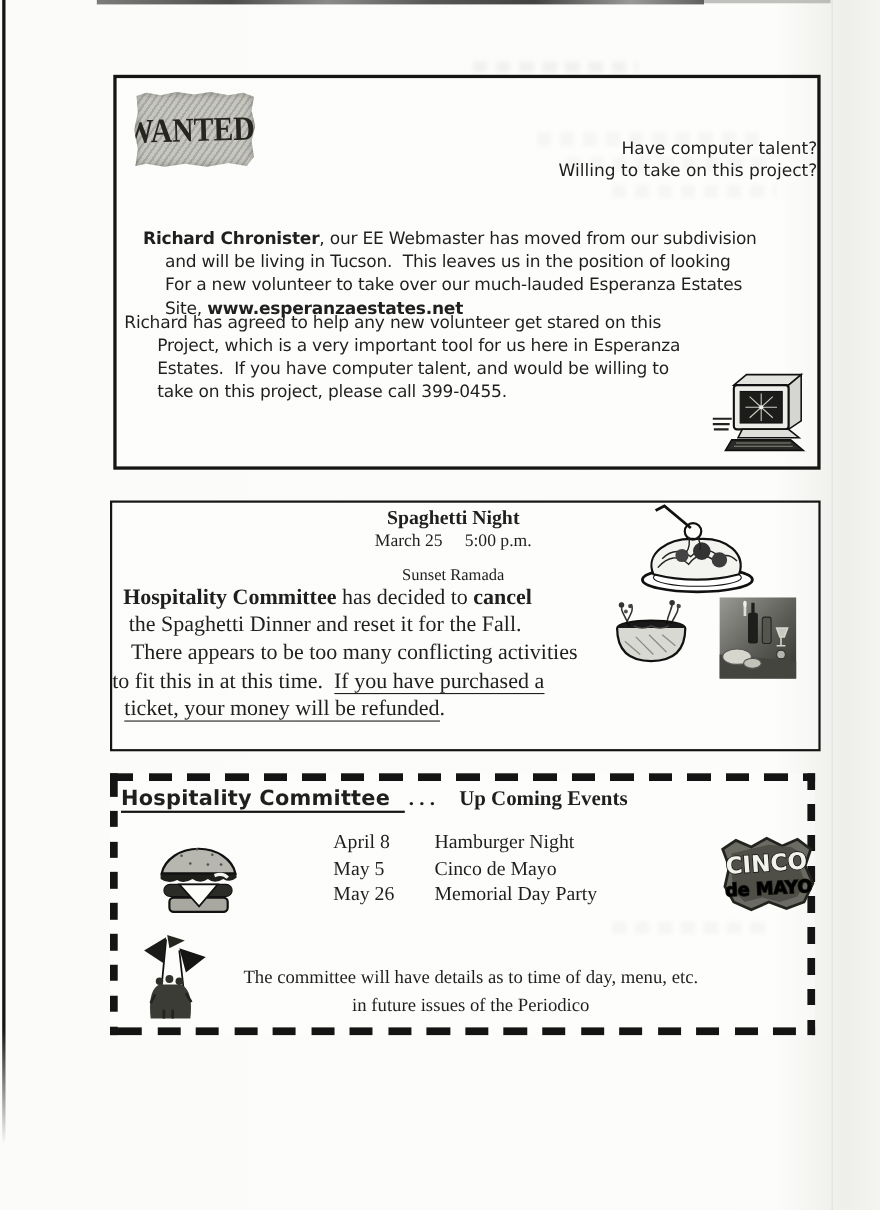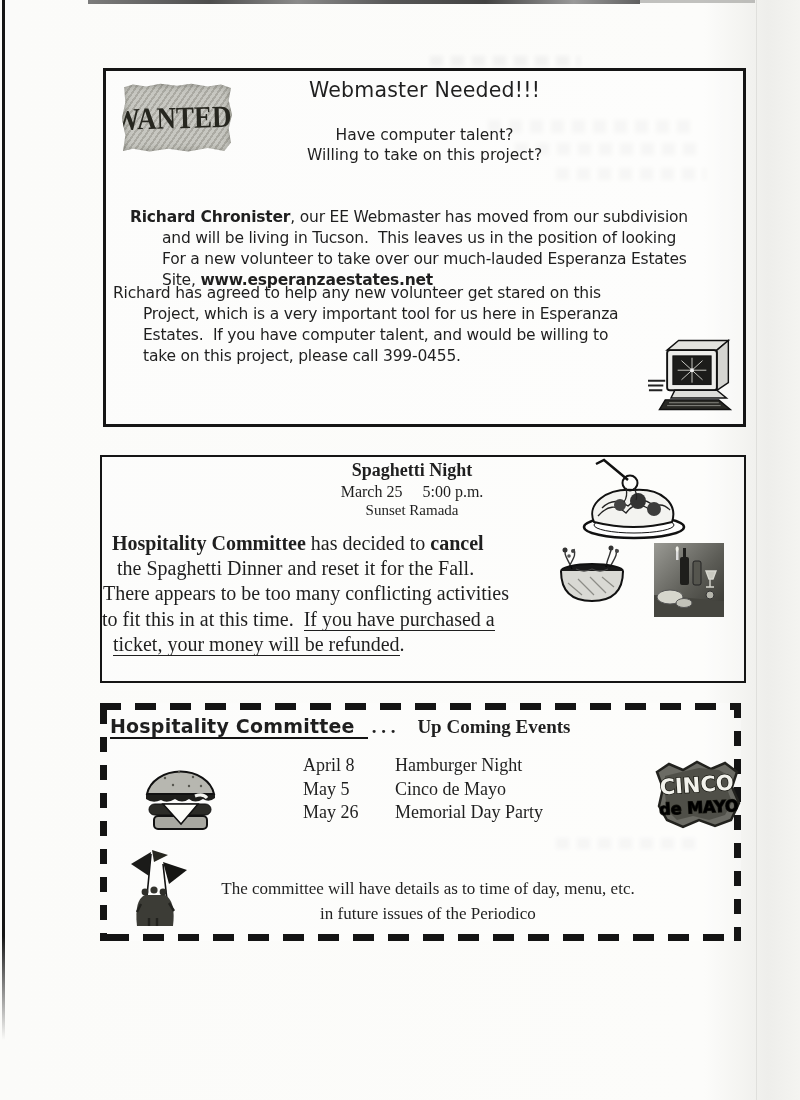--- a/index.html
+++ b/index.html
@@ -18,39 +18,39 @@
   
   .box1{position:absolute;left:103px;top:68px;width:637px;height:353px;border:3px solid #151515;background:rgba(255,255,255,.35);}
   .wanted{position:absolute;left:16px;top:12px;width:110px;height:70px;
         background:repeating-linear-gradient(125deg,#c7c7c1 0 3px,#abaaa3 3px 5px);
         box-shadow:inset 0 0 9px rgba(55,55,45,.65);
         clip-path:polygon(2% 6%,10% 2%,22% 5%,35% 1%,50% 4%,63% 1%,78% 5%,90% 2%,99% 7%,97% 25%,100% 45%,97% 65%,99% 85%,93% 97%,78% 93%,60% 98%,42% 94%,25% 98%,10% 94%,1% 97%,3% 75%,0% 50%,3% 28%);
         display:flex;align-items:center;justify-content:center;}
   .wanted span{font-family:"Liberation Serif",serif;font-weight:bold;font-size:27px;
         transform:rotate(-1.5deg) scaleY(1.15);color:#26261f;letter-spacing:0;}
   .b1-title{position:absolute;left:0;right:0;top:7px;text-align:center;font-size:20.5px;letter-spacing:.2px;}
-  .b1-quest{position:absolute;left:0;right:0;top:54px;text-align:center;font-size:15.5px;line-height:20px;}
+  .b1-quest{position:absolute;left:0;right:0;top:54px;text-align:right;font-size:15.5px;line-height:20px;}
   .b1-para{position:absolute;left:0;right:0;font-size:15.5px;line-height:21px;letter-spacing:-.2px;}
   .p1{top:116px;} .p2{top:212px;}
   .ln{white-space:pre;}
-  .ind1{padding-left:24px;margin-top:20px;} .ind2{padding-left:56px;}
+  .ind1{padding-left:24px;margin-top:20px;} .ind2{padding-left:44px;}
   .ind3{padding-left:7px;}  .ind4{padding-left:37px;}
   .bold{font-weight:bold;}
   .computer{position:absolute;right:4px;bottom:5px;}
 
   
   .box2{position:absolute;left:100px;top:455px;width:642px;height:224px;border:2px solid #151515;background:rgba(255,255,255,.3);
         font-family:"Liberation Serif",serif;}
   .b2-head{position:absolute;left:0;top:3px;width:620px;text-align:center;}
   .b2-title{font-size:18px;font-weight:bold;}
   .b2-date{font-size:16px;margin-top:2px;white-space:pre;}
-  .b2-loc{font-size:15px;margin-top:1px;}
+  .b2-loc{font-size:15px;margin-top:14px;}
   .b2-para{position:absolute;left:0;top:74px;font-size:20px;line-height:25.2px;}
   .us{border-bottom:1.5px solid #1f1f1f;}
-  .b2i1{padding-left:10px;} .b2i2{padding-left:15px;} .b2i3{padding-left:1px;}
+  .b2i1{padding-left:10px;} .b2i2{padding-left:15px;} .b2i3{padding-left:17px;}
   .b2i4{} .b2i5{padding-left:11px;}
   .spag{position:absolute;left:470px;top:1px;}
   .salad{position:absolute;left:452px;top:86px;}
   .still{position:absolute;left:552px;top:86px;}
 
   
   .box3{position:absolute;left:100px;top:703px;width:641px;height:238px;background:rgba(255,255,255,.3);}
   .d-top,.d-bottom{position:absolute;left:0;right:0;height:7px;
         background:repeating-linear-gradient(90deg,#141414 0 21px,transparent 21px 35px);}
   .d-top{top:0;} .d-bottom{bottom:0;background-position:8px 0;}
@@ -83,21 +83,20 @@
   <div class="bleed" style="left:488px;top:120px;width:205px;height:13px;"></div>
   <div class="bleed" style="left:515px;top:143px;width:185px;height:12px;"></div>
   <div class="bleed" style="left:556px;top:168px;width:150px;height:12px;"></div>
   <div class="bleed" style="left:430px;top:56px;width:150px;height:10px;"></div>
   <div class="bleed" style="left:556px;top:838px;width:140px;height:11px;"></div>
 
   <section class="box1">
     <div class="wanted">
       <span>WANTED!</span>
     </div>
-    <div class="b1-title">Webmaster Needed!!!</div>
     <div class="b1-quest">
       <div class="ln">Have computer talent?</div>
       <div class="ln">Willing to take on this project?</div>
     </div>
     <div class="b1-para p1">
       <div class="ln ind1"><span class="bold">Richard Chronister</span><span>, our EE Webmaster has moved from our subdivision</span></div>
       <div class="ln ind2">and will be living in Tucson.  This leaves us in the position of looking</div>
       <div class="ln ind2">For a new volunteer to take over our much-lauded Esperanza Estates</div>
       <div class="ln ind2"><span>Site, </span><span class="bold">www.esperanzaestates.net</span></div>
     </div>

